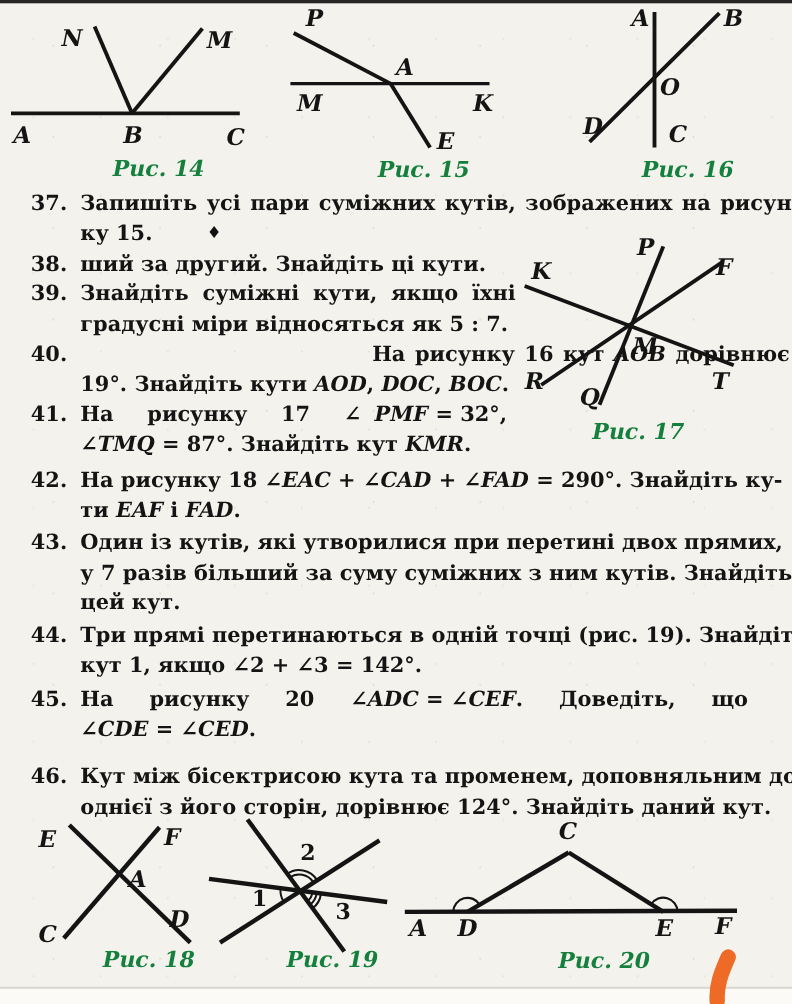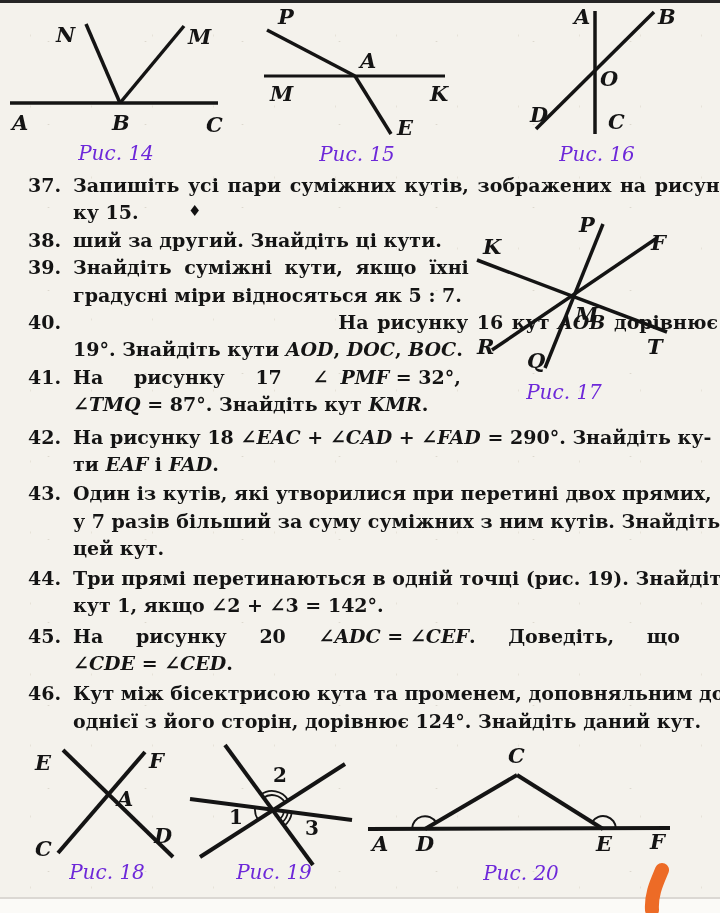--- a/index.html
+++ b/index.html
@@ -13,22 +13,22 @@
       radial-gradient(#e6e2d8 0.7px, transparent 1px);
     background-size:97px 83px, 61px 71px;
     color:#141414;
   }
   .topbar{ position:absolute; left:0; top:0; width:720px; height:3px; }
   .fig{ position:absolute; }
   .fig svg{ display:block; }
   .lbl{ font-family:"DejaVu Serif", serif; font-weight:bold; font-style:italic; font-size:21px; fill:#141414; }
   .num-lbl{ font-family:"DejaVu Serif", serif; font-weight:bold; font-style:normal; font-size:20px; fill:#141414; }
   .cap{
-    position:absolute; width:140px; text-align:center;
-    font-weight:normal; font-style:italic; font-size:20px; color:#6d28d9;
+    position:absolute; width:140px; text-align:right;
+    font-weight:bold; font-style:italic; font-size:20px; color:#15803d;
     white-space:nowrap;
   }
   .problems{
     position:absolute; left:28px; top:172px; width:690px;
     font-size:19px; font-weight:bold; line-height:27.4px;
   }
   .problem{ position:relative; padding-left:45px; }
   .pnum{ position:absolute; left:0; top:0; }
   .pline{ white-space:nowrap; }
   .m{ font-style:italic; }
@@ -124,21 +124,21 @@
     <div class="problem" style="margin-top: 2px;">
       <span class="pnum">44.</span>
       <div class="pline"><span>Три прямі перетинаються в одній точці (рис. 19). Знайдіть</span></div>
       <div class="pline"><span>кут 1, якщо </span><span>∠2 + ∠3 = 142°.</span></div>
     </div>
     <div class="problem" style="margin-top: 3px;">
       <span class="pnum">45.</span>
       <div class="pline" style="word-spacing: 26px;"><span>На рисунку 20 </span><span style="word-spacing: normal;">∠</span><span class="m" style="word-spacing: normal;">ADC</span><span style="word-spacing: normal;"> = </span><span style="word-spacing: normal;">∠</span><span class="m" style="word-spacing: normal;">CEF</span><span style="word-spacing: normal;">.</span><span> Доведіть, що</span></div>
       <div class="pline"><span>∠</span><span class="m">CDE</span><span> = </span><span>∠</span><span class="m">CED</span><span>.</span></div>
     </div>
-    <div class="problem" style="margin-top: 3px;">
+    <div class="problem" style="margin-top: 16px;">
       <span class="pnum">46.</span>
       <div class="pline"><span>Кут між бісектрисою кута та променем, доповняльним до</span></div>
       <div class="pline"><span>однієї з його сторін, дорівнює 124°. Знайдіть даний кут.</span></div>
     </div>
   </div>
 <div class="bullet">♦</div>
 
 <div class="fig" style="left:455px; top:210px;">
   <svg width="265" height="172" viewBox="0 0 265 172">
     <line x1="22" y1="50" x2="212" y2="122" stroke="#141414" stroke-width="3.5"></line>
@@ -146,21 +146,21 @@
     <line x1="37" y1="140" x2="202" y2="28" stroke="#141414" stroke-width="3.5"></line>
     <text class="lbl" x="28" y="44">K</text>
     <text class="lbl" x="124" y="22">P</text>
     <text class="lbl" x="196" y="40">F</text>
     <text class="lbl" x="120" y="112">M</text>
     <text class="lbl" x="22" y="144">R</text>
     <text class="lbl" x="72" y="158">Q</text>
     <text class="lbl" x="192" y="144">T</text>
   </svg>
 </div>
-<div class="cap" style="left:494px; top:380px;">Рис. 17</div>
+<div class="cap" style="left:482px; top:380px;">Рис. 17</div>
 
 <div class="fig" style="left:23px; top:742px;">
   <svg width="172" height="132" viewBox="0 0 172 132">
     <line x1="40" y1="8" x2="150" y2="115" stroke="#141414" stroke-width="4"></line>
     <line x1="35" y1="111" x2="122" y2="10" stroke="#141414" stroke-width="4"></line>
     <text class="lbl" x="12" y="28">E</text>
     <text class="lbl" x="126" y="26">F</text>
     <text class="lbl" x="94" y="64">A</text>
     <text class="lbl" x="12" y="114">C</text>
     <text class="lbl" x="131" y="101">D</text>

